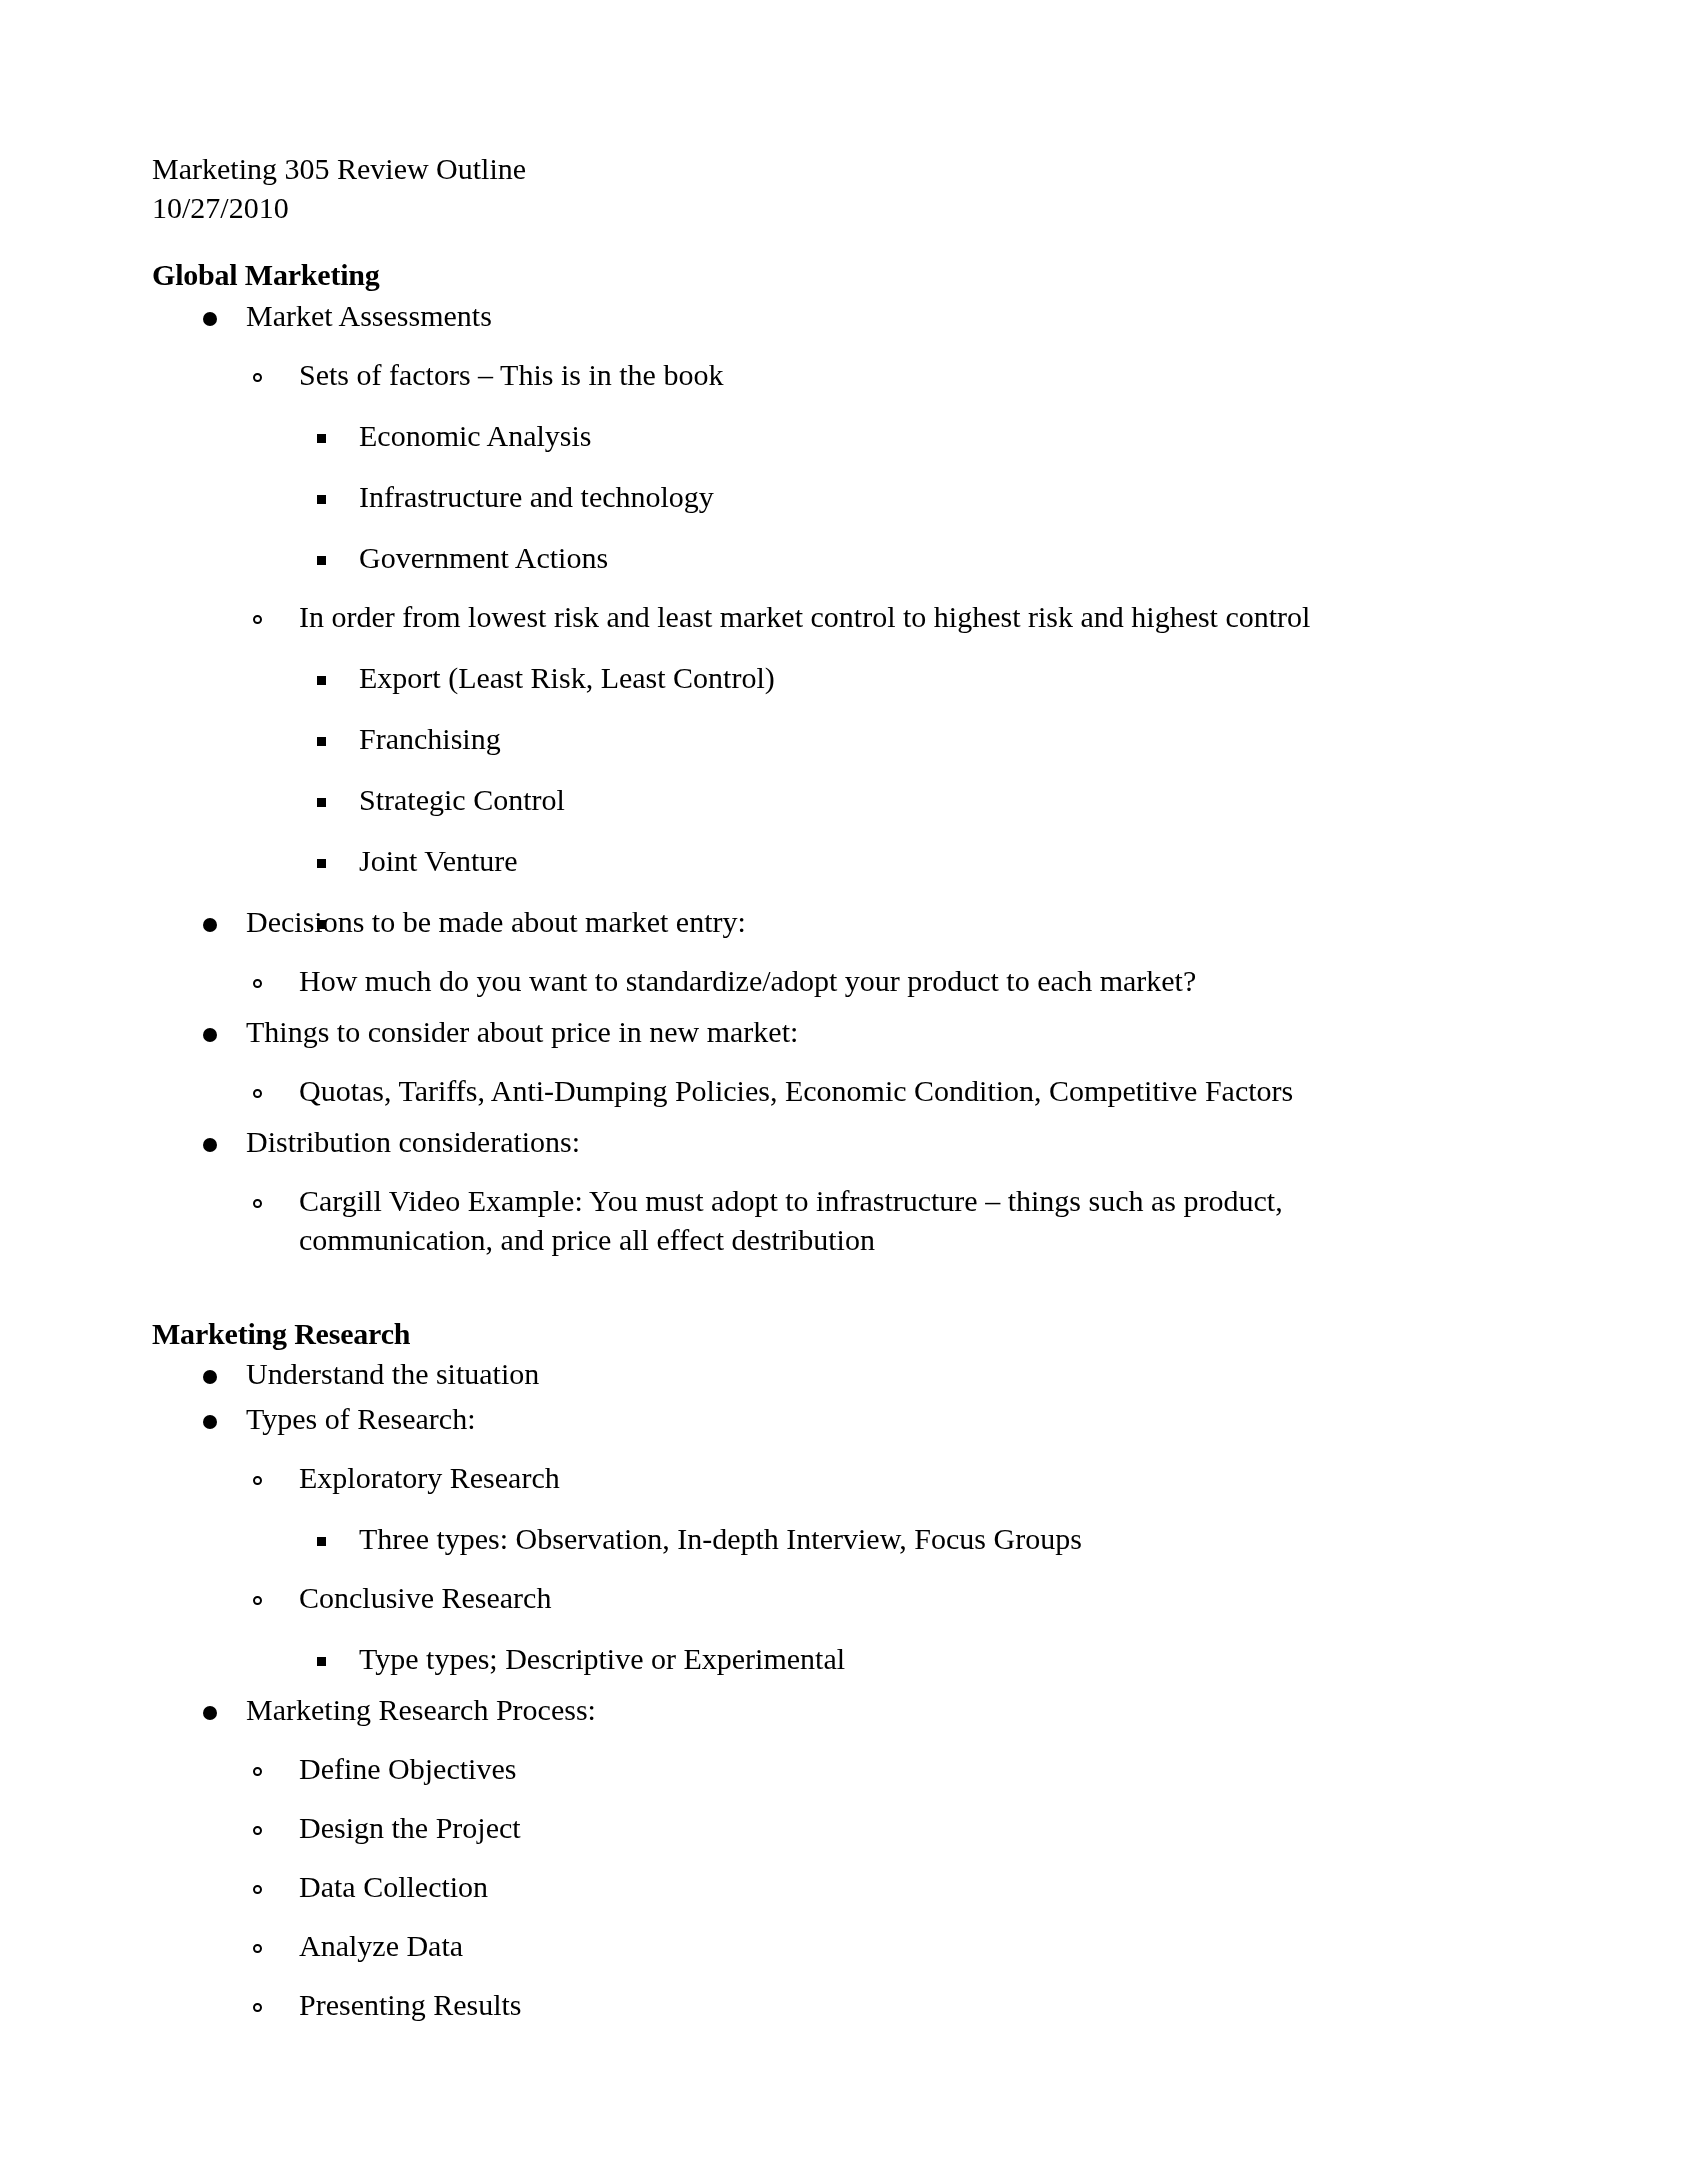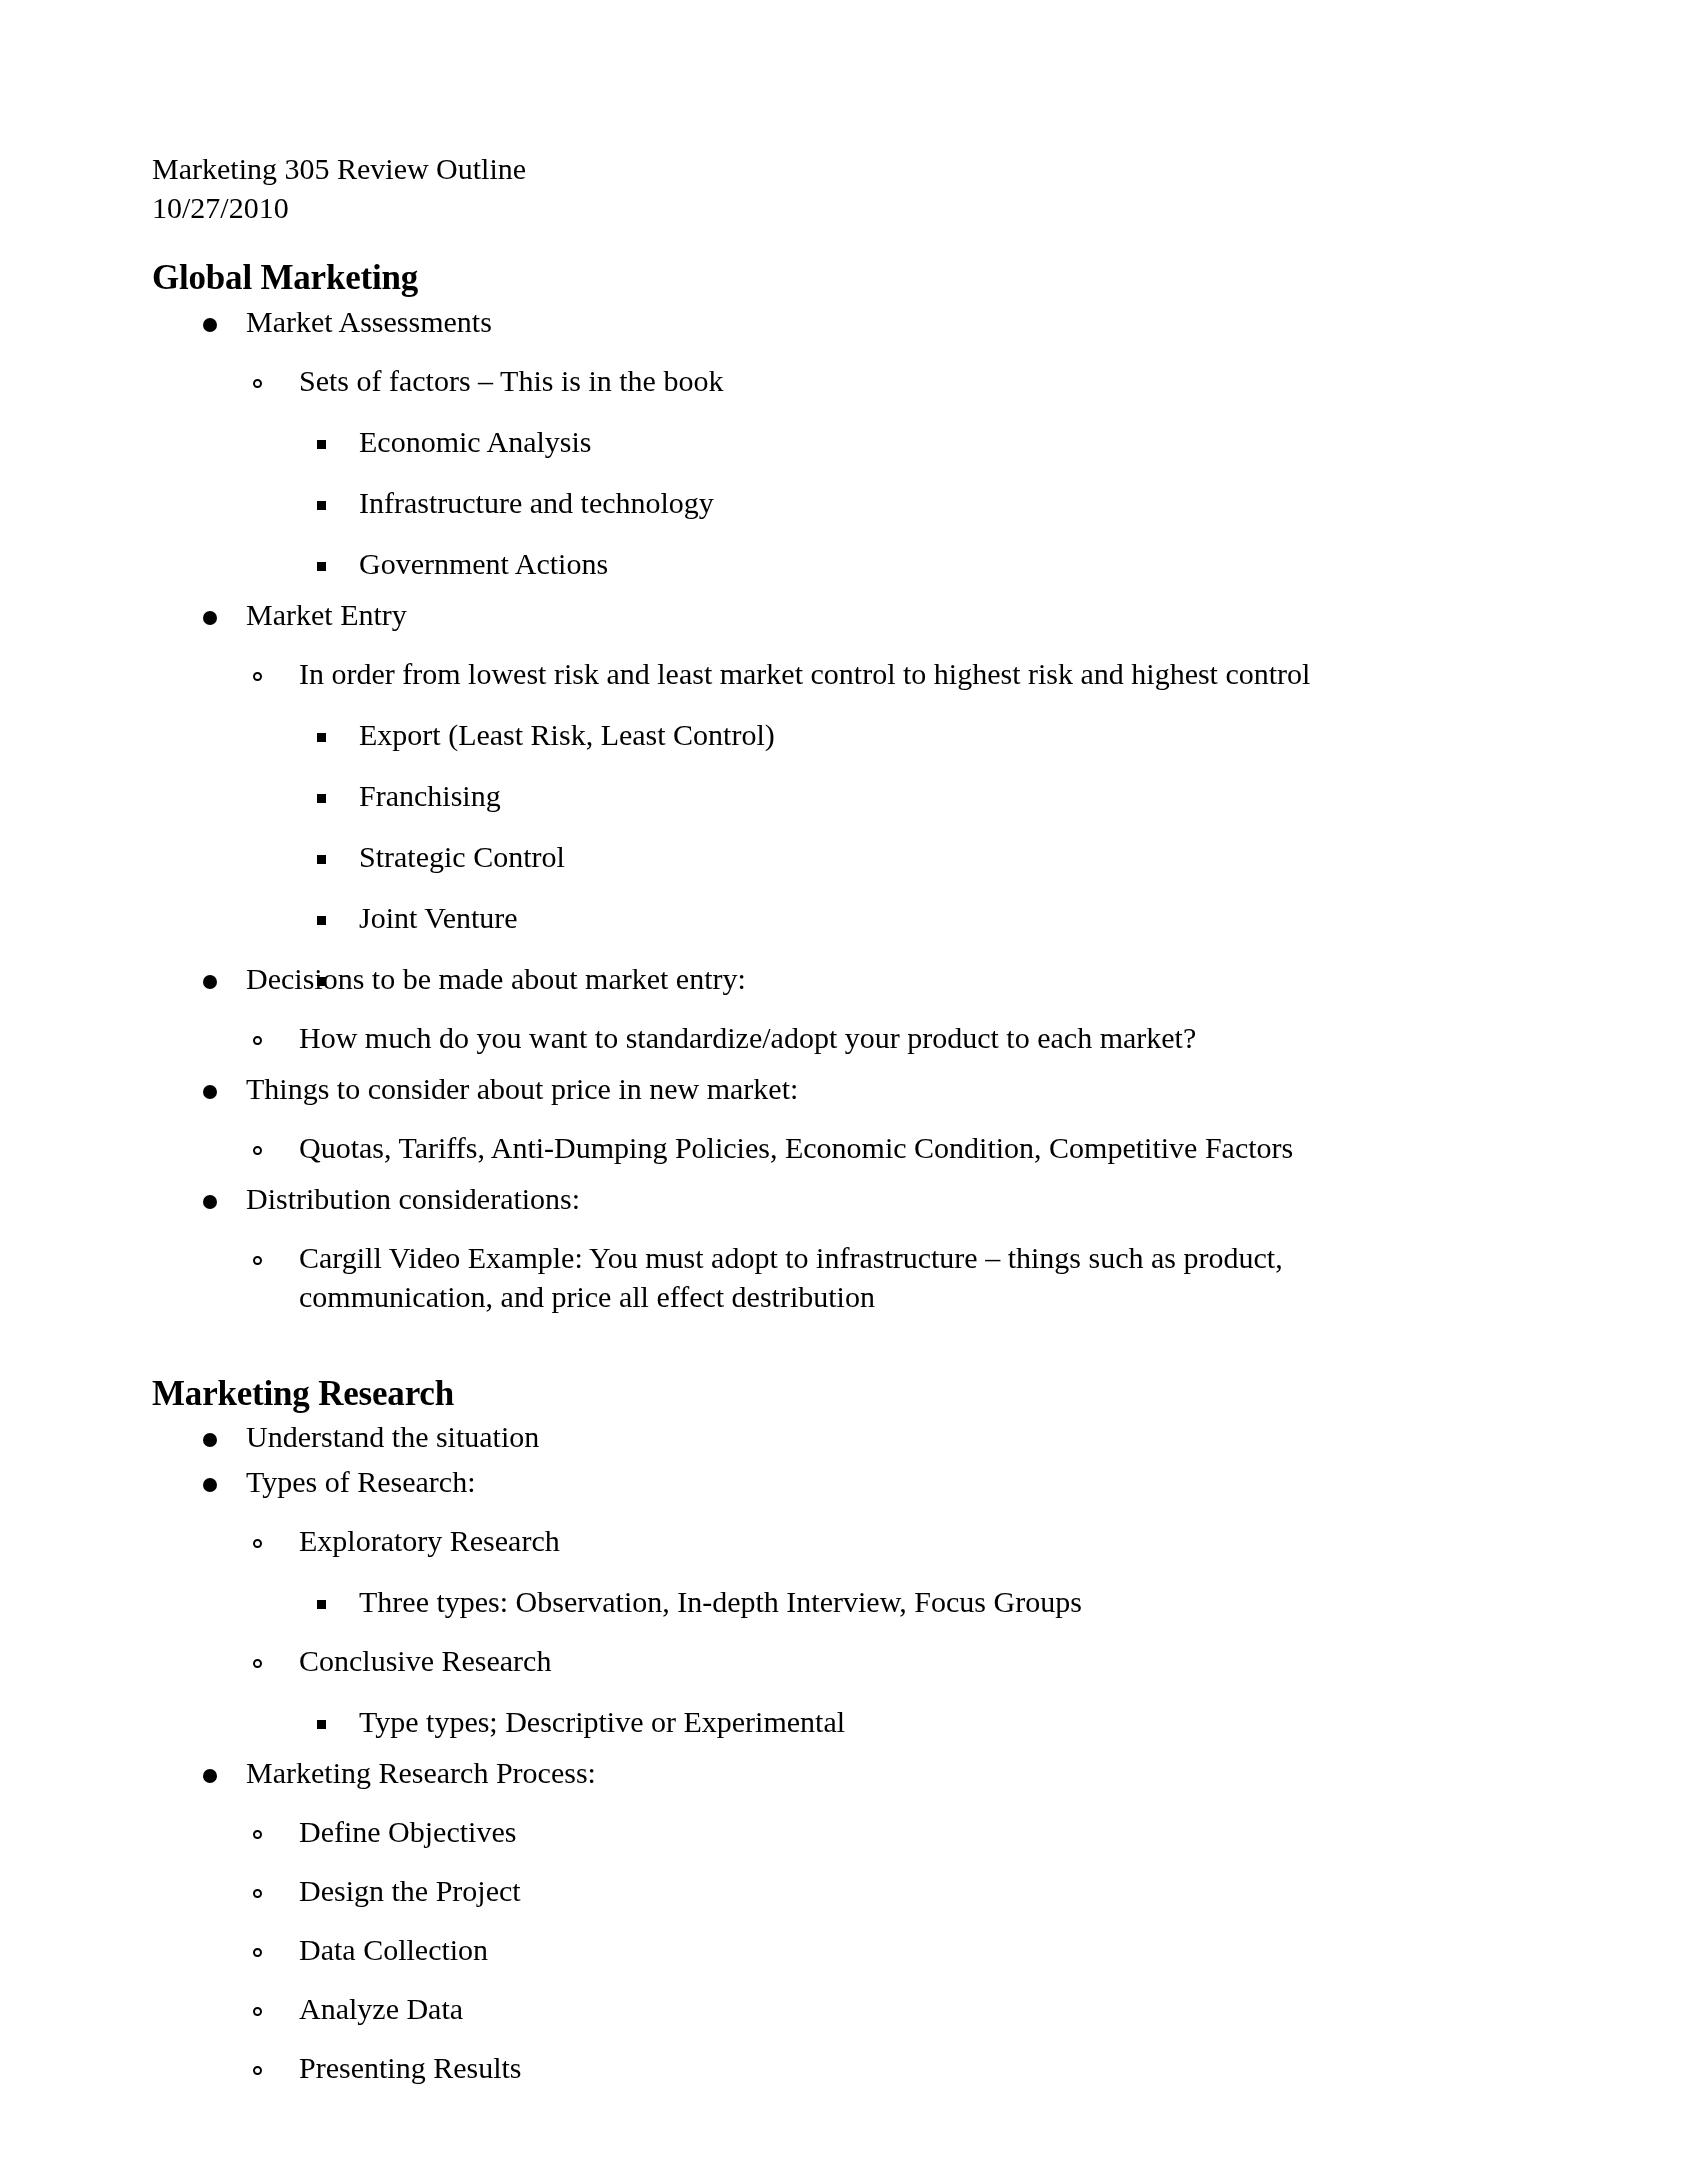--- a/index.html
+++ b/index.html
@@ -25,21 +25,21 @@
   }
 
   .doc-header {
     font-size: 30px;
     line-height: 1.30;
     margin: 0 0 12px 3px;
   }
   .doc-header div { white-space: nowrap; }
 
   h1.section-title {
-    font-size: 35px;
+    font-size: 30px;
     font-weight: bold;
     line-height: 1.22;
     margin: 30px 0 2px 3px;
     letter-spacing: -0.2px;
   }
   h1.section-title.second {
     margin-top: 57px;
   }
 
   ul.outline {
@@ -147,24 +147,20 @@
 
     <li class="node lvl3">
       <span class="bullet"></span>
     </li>
 
     <li class="node lvl3">
       <span class="bullet"></span>
       <span class="node-text">Government Actions</span>
     </li>
 
-    <li class="node lvl1 tight">
-      <span class="bullet"></span>
-      <span class="node-text">Market Entry</span>
-    </li>
 
     <li class="node lvl2">
       <span class="bullet"></span>
       <span class="node-text">In order from lowest risk and least market control to highest risk and highest control</span>
     </li>
 
     <li class="node lvl3">
       <span class="bullet"></span>
       <span class="node-text">Export (Least Risk, Least Control)</span>
     </li>

